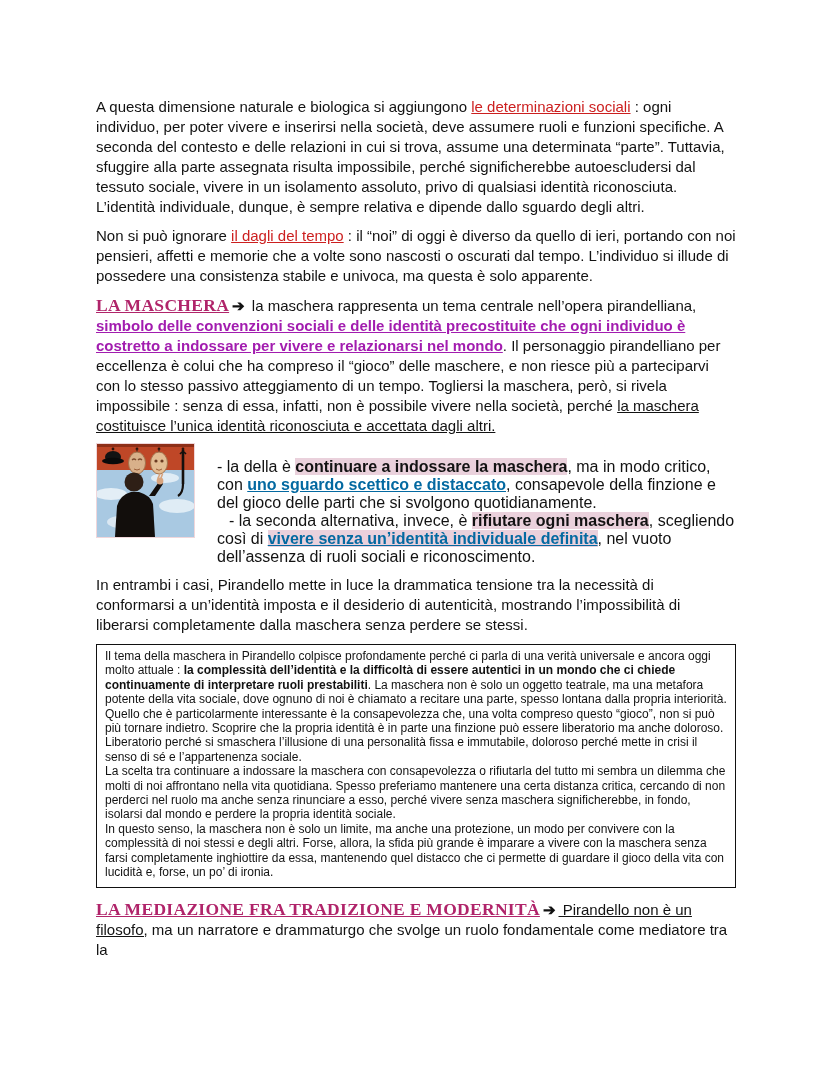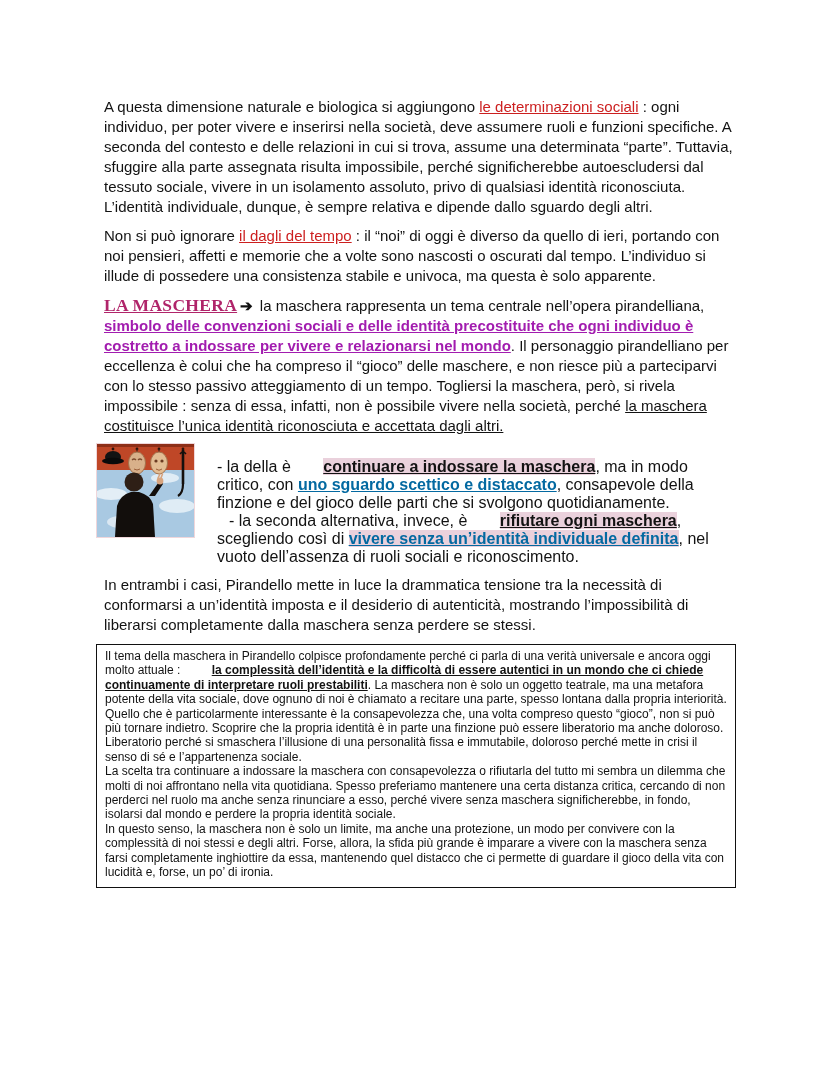--- a/index.html
+++ b/index.html
@@ -2,26 +2,26 @@
 <html><head>
 <meta charset="utf-8">
 <style>
   html,body{margin:0;padding:0;}
   body{
     width:828px;height:1071px;background:#ffffff;overflow:hidden;
     font-family:"Liberation Sans",sans-serif;color:#121212;
     -webkit-font-smoothing:antialiased;
   }
   .page{padding:97px 92px 0 96px;width:640px;}
-  p.para{font-size:15px;line-height:20px;margin:0 0 9px 8px;text-align:left;}
+  p.para{font-size:15px;line-height:20px;margin:0 0 9px 0;text-align:left;}
   
   .redlink{color:#cc1f1f;text-decoration:underline;}
   .redbold{color:#a21caf;font-weight:bold;text-decoration:underline;}
   .u{text-decoration:underline;}
-  .bu{font-weight:bold;text-decoration:underline;margin-left:28px;}
+  .bu{font-weight:bold;}
   .hl{background:#ead1dc;}
   .mlink{color:#0369a1;text-decoration:underline;font-weight:bold;}
   .hd{
     font-family:"Liberation Serif",serif;font-weight:bold;font-size:17.5px;
     color:#b0246a;text-decoration:underline;letter-spacing:.3px;
   }
   .arrow{font-weight:bold;color:#111;padding:0 3px;}
   
   .figure{
     float:left;width:97px;height:93px;margin:3px 22px 17px 0;
@@ -92,14 +92,15 @@
   </div>
 
   <p class="para p5"><span>In entrambi i casi, Pirandello mette in luce la drammatica tensione tra la necessità di conformarsi a un’identità imposta e il desiderio di autenticità, mostrando l’impossibilità di liberarsi completamente dalla maschera senza perdere se stessi.</span></p>
 
   <div class="box">
     <p><span>Il tema della maschera in Pirandello colpisce profondamente perché ci parla di una verità universale e ancora oggi molto attuale : </span><span class="bu">la complessità dell’identità e la difficoltà di essere autentici in un mondo che ci chiede continuamente di interpretare ruoli prestabiliti</span><span>. La maschera non è solo un oggetto teatrale, ma una metafora potente della vita sociale, dove ognuno di noi è chiamato a recitare una parte, spesso lontana dalla propria interiorità. Quello che è particolarmente interessante è la consapevolezza che, una volta compreso questo “gioco”, non si può più tornare indietro. Scoprire che la propria identità è in parte una finzione può essere liberatorio ma anche doloroso. Liberatorio perché si smaschera l’illusione di una personalità fissa e immutabile, doloroso perché mette in crisi il senso di sé e l’appartenenza sociale.</span></p>
     <p><span>La scelta tra continuare a indossare la maschera con consapevolezza o rifiutarla del tutto mi sembra un dilemma che molti di noi affrontano nella vita quotidiana. Spesso preferiamo mantenere una certa distanza critica, cercando di non perderci nel ruolo ma anche senza rinunciare a esso, perché vivere senza maschera significherebbe, in fondo, isolarsi dal mondo e perdere la propria identità sociale.</span></p>
     <p><span>In questo senso, la maschera non è solo un limite, ma anche una protezione, un modo per convivere con la complessità di noi stessi e degli altri. Forse, allora, la sfida più grande è imparare a vivere con la maschera senza farsi completamente inghiottire da essa, mantenendo quel distacco che ci permette di guardare il gioco della vita con lucidità e, forse, un po’ di ironia.</span></p>
   </div>
 
+  <p class="para"><span class="hd">LA MEDIAZIONE FRA TRADIZIONE E MODERNITÀ</span><span class="arrow">➔</span><span class="u"> Pirandello non è un filosofo,</span><span> ma un narratore e drammaturgo che svolge un ruolo fondamentale come mediatore tra la</span></p>
 
 </div>
 
 </body></html>

